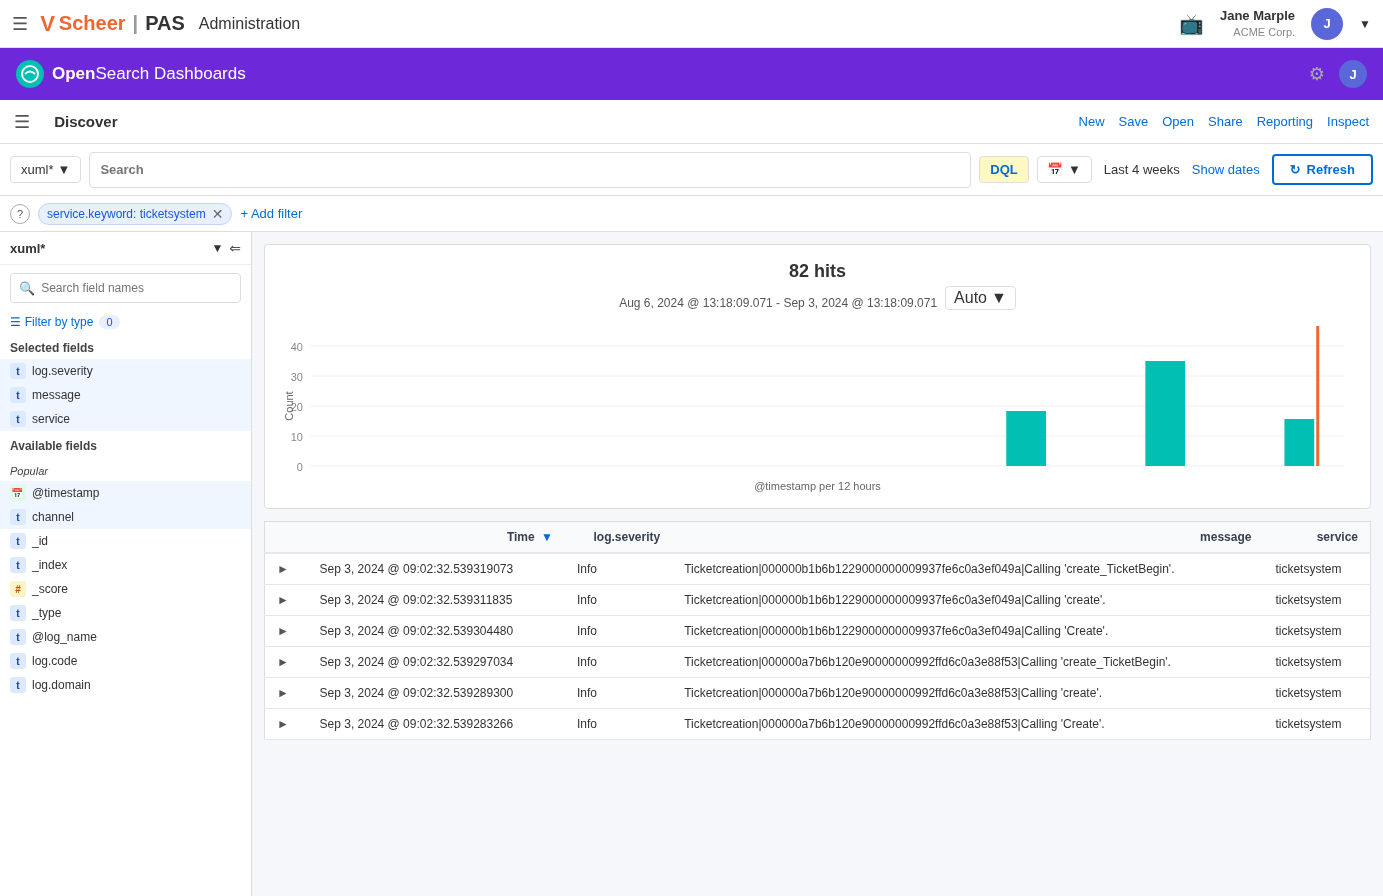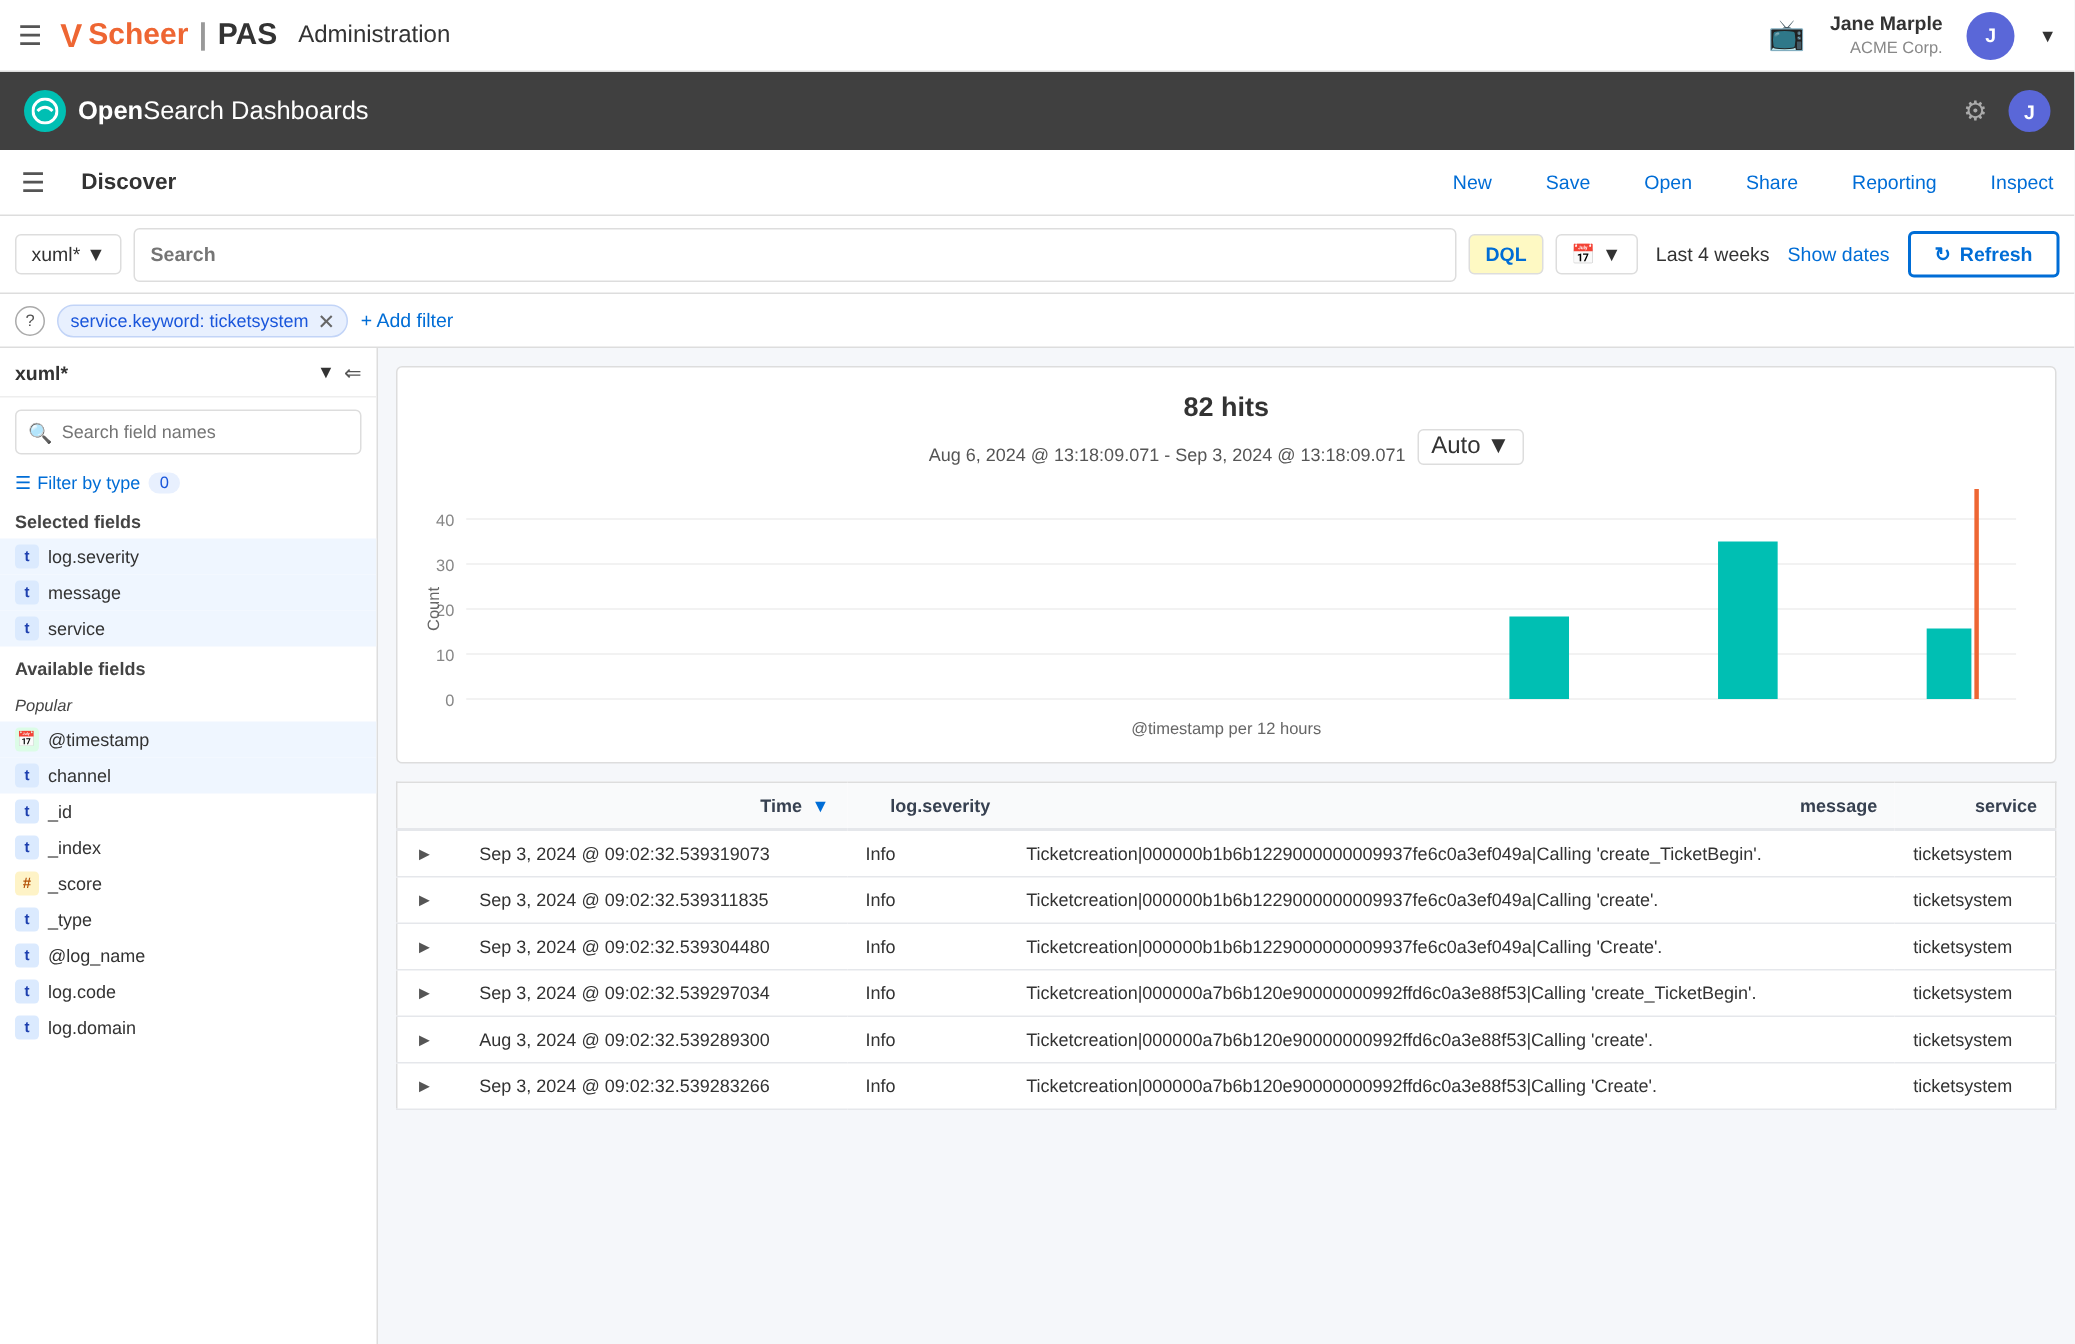--- a/index.html
+++ b/index.html
@@ -20,38 +20,38 @@
     .top-bar-right { margin-left: auto; display: flex; align-items: center; gap: 16px; }
     .user-info { text-align: right; line-height: 1.3; }
     .user-name { font-size: 13px; font-weight: 600; }
     .user-company { font-size: 11px; color: #888; }
     .user-avatar { width: 32px; height: 32px; border-radius: 50%; background: #5a67d8; color: #fff; display: flex; align-items: center; justify-content: center; font-weight: bold; }
     .screen-icon { font-size: 20px; color: #555; }
 
     
     .os-bar {
       display: flex; align-items: center; height: 52px;
-      background: #404040; padding: 0 16px; justify-content: flex-end;
+      background: #6d28d9; padding: 0 16px; justify-content: flex-end;
     }
     .os-logo { display: flex; align-items: center; gap: 8px; }
     .os-logo-circle { width: 28px; height: 28px; border-radius: 50%; background: #00bfb3; display: flex; align-items: center; justify-content: center; color: #fff; font-size: 14px; font-weight: bold; }
     .os-logo-text { color: #fff; font-size: 17px; font-weight: 400; }
     .os-logo-text span { font-weight: 700; }
     .os-bar-right { margin-left: auto; display: flex; gap: 14px; align-items: center; }
     .os-bar-icon { color: #aaa; font-size: 18px; cursor: pointer; }
     .os-bar-avatar { width: 28px; height: 28px; border-radius: 50%; background: #5a67d8; color: #fff; display: flex; align-items: center; justify-content: center; font-size: 13px; font-weight: bold; }
 
     
     .nav-bar {
       display: flex; align-items: center; height: 44px;
       background: #fff; border-bottom: 1px solid #ddd; padding: 0 14px; gap: 24px;
     }
     .nav-hamburger { font-size: 18px; color: #555; cursor: pointer; }
     .nav-title { font-size: 15px; font-weight: 600; color: #333; }
-    .nav-actions { margin-left: auto; display: flex; gap: 36px; align-items: center; }
+    .nav-actions { margin-left: auto; display: flex; gap: 14px; align-items: center; }
     .nav-action-btn { background: none; border: none; color: #006dd6; font-size: 13px; cursor: pointer; padding: 0; }
 
     
     .toolbar {
       display: flex; align-items: center; height: 52px;
       background: #fff; border-bottom: 1px solid #ddd; padding: 0 10px; gap: 8px;
     }
     .toolbar-index-btn {
       display: flex; align-items: center; gap: 4px;
       border: 1px solid #ddd; border-radius: 4px; padding: 5px 10px;
@@ -435,21 +435,21 @@
     </td>
     <td class="td-time">Sep 3, 2024 @ 09:02:32.539297034</td>
     <td class="td-severity">Info</td>
     <td class="td-message">Ticketcreation|000000a7b6b120e90000000992ffd6c0a3e88f53|Calling 'create_TicketBegin'.</td>
     <td class="td-service">ticketsystem</td>
   </tr>
           <tr>
     <td class="td-expand">
       <span class="expand-arrow">►</span>
     </td>
-    <td class="td-time">Aug 3, 2024 @ 09:02:32.539289300</td>
+    <td class="td-time">Sep 3, 2024 @ 09:02:32.539289300</td>
     <td class="td-severity">Info</td>
     <td class="td-message">Ticketcreation|000000a7b6b120e90000000992ffd6c0a3e88f53|Calling 'create'.</td>
     <td class="td-service">ticketsystem</td>
   </tr>
           <tr>
     <td class="td-expand">
       <span class="expand-arrow">►</span>
     </td>
     <td class="td-time">Sep 3, 2024 @ 09:02:32.539283266</td>
     <td class="td-severity">Info</td>

